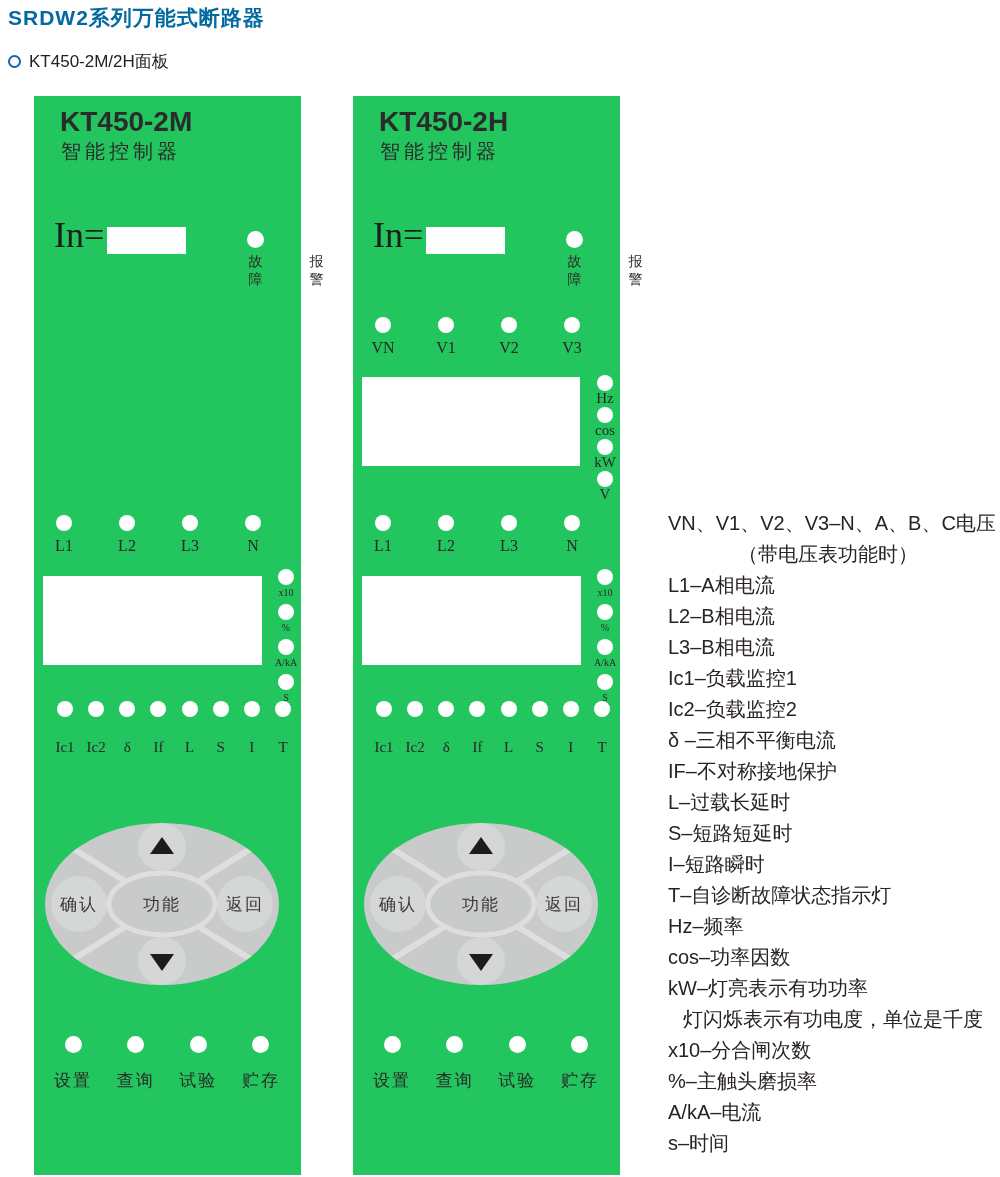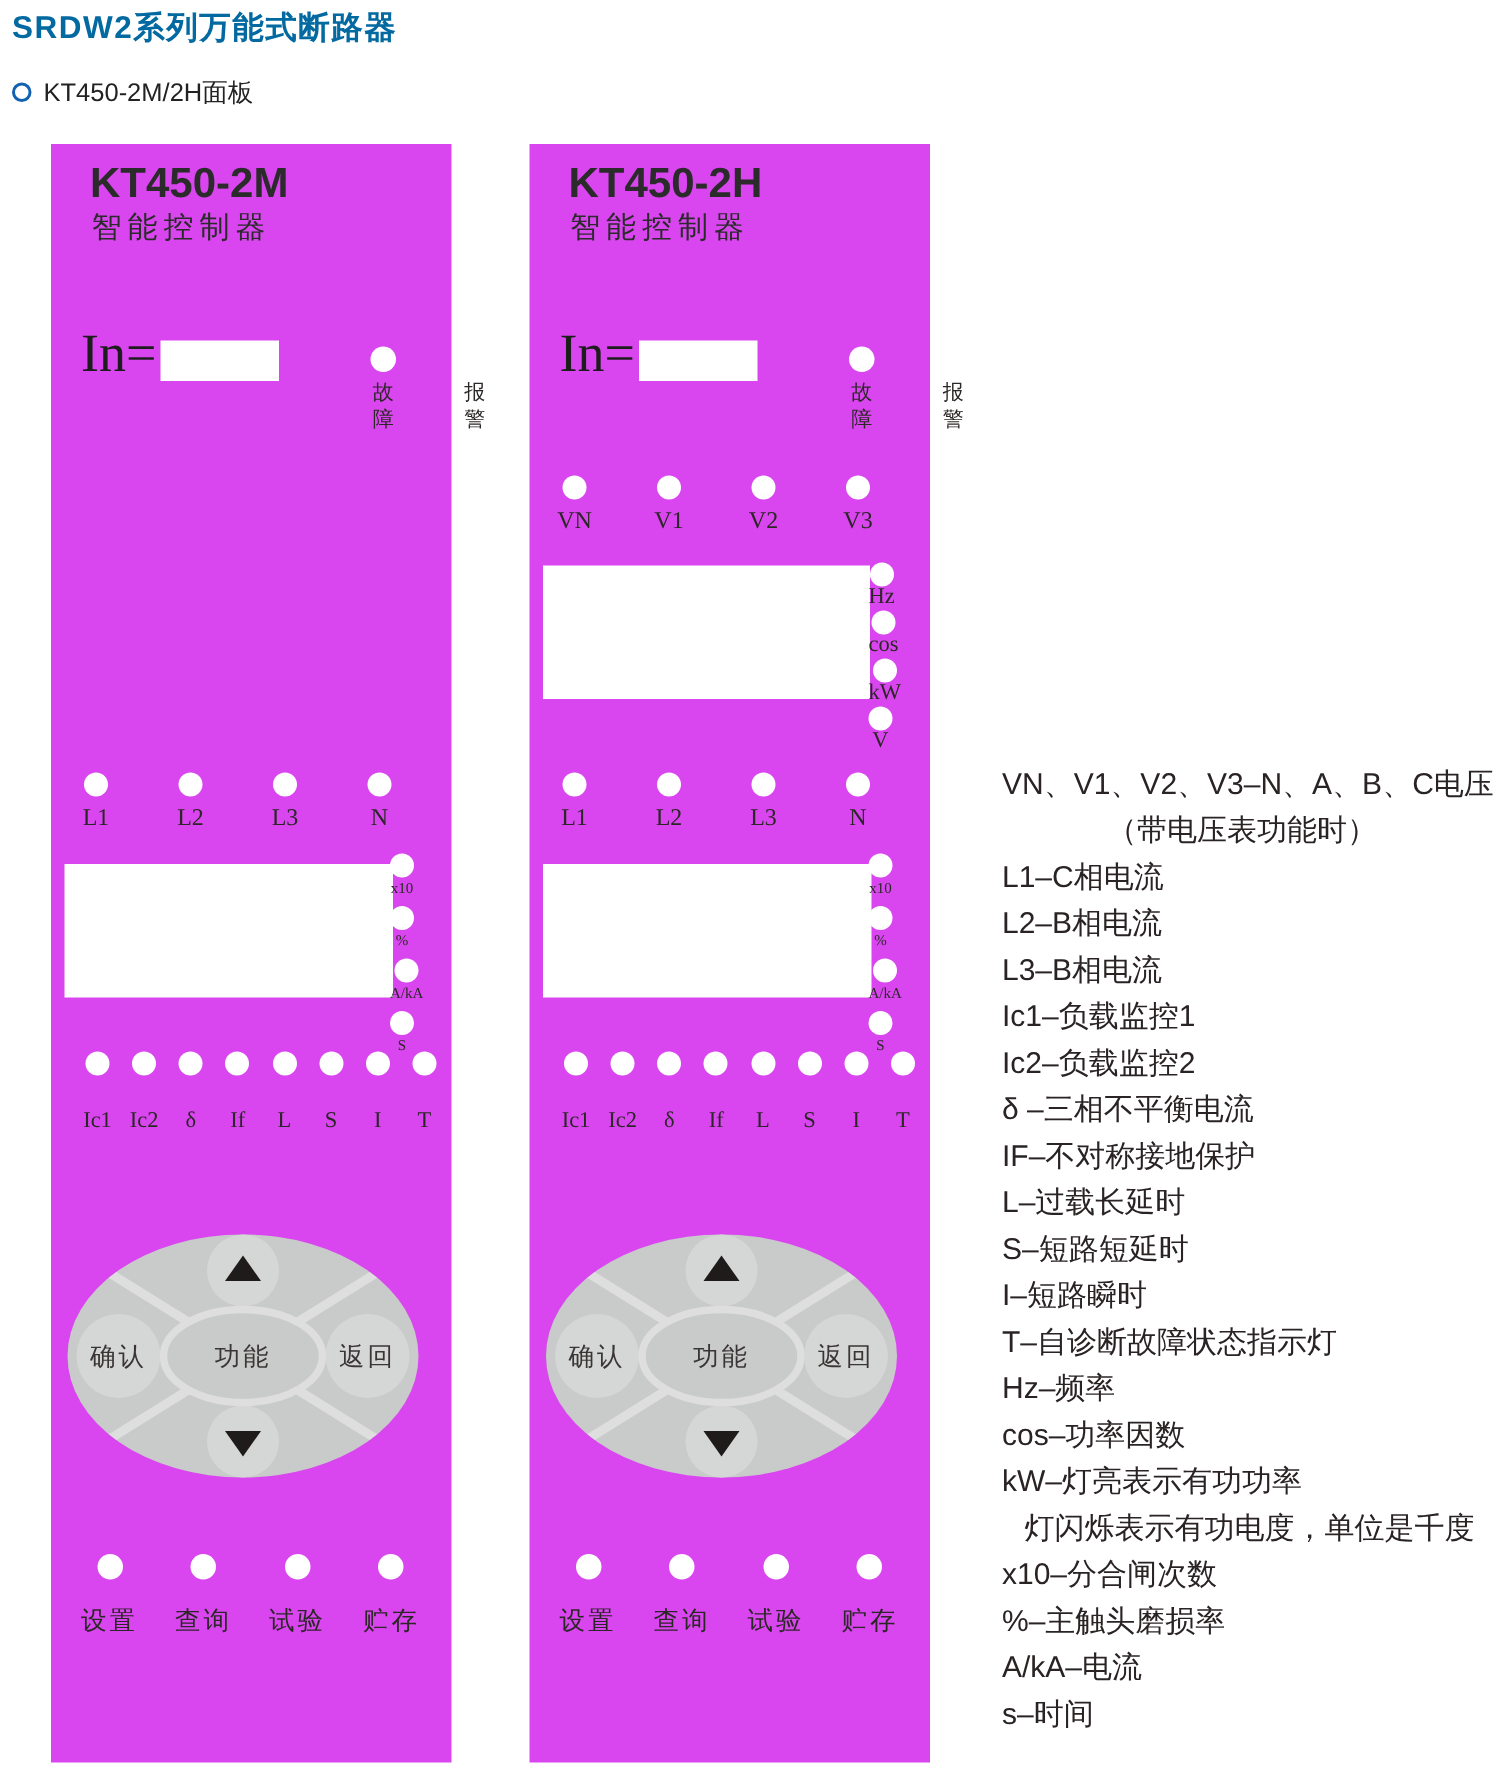--- a/index.html
+++ b/index.html
@@ -5,21 +5,21 @@
   html,body{margin:0;padding:0;background:#ffffff;}
   .page{position:relative;width:1000px;height:1177px;background:#ffffff;overflow:hidden;
         font-family:"Liberation Sans","DejaVu Sans",sans-serif;}
   .page-title{position:absolute;left:8px;top:4px;margin:0;font-size:21px;font-weight:bold;
         letter-spacing:1px;color:#0369a1;}
   .section-header{position:absolute;left:8px;top:50px;display:flex;align-items:center;gap:8px;}
   .marker-circle{width:13px;height:13px;border:2px solid #1362b1;border-radius:50%;
         box-sizing:border-box;background:#fff;}
   .section-title{font-size:17px;color:#222222;}
 
-  .panel{position:absolute;top:96px;width:267px;height:1079px;background:#d946ef;}
+  .panel{position:absolute;top:96px;width:267px;height:1079px;background:#22c55e;}
   .p-title{position:absolute;left:26px;top:10px;font-size:28px;font-weight:bold;color:#2b2b2b;
         font-family:"Liberation Sans","DejaVu Sans",sans-serif;}
   .p-subtitle{position:absolute;left:27px;top:42px;font-size:20px;letter-spacing:4px;color:#2b2b2b;
         font-family:"Liberation Serif","DejaVu Serif",serif;}
   .in-label{position:absolute;left:20px;top:118px;font-size:36px;color:#1d1d1d;
         font-family:"Liberation Serif","DejaVu Serif",serif;}
   .in-display{position:absolute;left:73px;top:131px;width:79px;height:27px;background:#ffffff;}
 
   .led{background:#ffffff;border-radius:50%;display:block;}
   .led-label{color:#2b2726;text-align:center;display:block;
@@ -35,21 +35,21 @@
 
   .v-led-row{left:12px;top:221px;width:225px;}
   .v-led-row .led-item, .c-led-row .led-item{width:36px;}
   .v-led-row .led, .c-led-row .led{width:16px;height:16px;}
   .v-led-row .led-label, .c-led-row .led-label{font-size:16px;margin-top:6px;}
 
   .v-display{position:absolute;left:9px;top:281px;width:218px;height:89px;background:#ffffff;}
   .c-led-row{left:12px;top:419px;width:225px;}
   .c-display{position:absolute;left:9px;top:480px;width:219px;height:89px;background:#ffffff;}
 
-  .led-col{position:absolute;display:flex;flex-direction:column;align-items:flex-start;}
+  .led-col{position:absolute;display:flex;flex-direction:column;align-items:center;}
   .led-col .led-item{display:flex;flex-direction:column;align-items:center;}
   .v-units{left:226px;top:279px;width:52px;}
   .v-units .led{width:16px;height:16px;}
   .v-units .led-label{font-size:15px;height:15px;line-height:15px;margin-bottom:1px;}
   .c-units{left:226px;top:473px;width:52px;}
   .c-units .led{width:16px;height:16px;}
   .c-units .led-label{font-size:10px;height:15px;line-height:15px;margin-bottom:4px;font-family:Liberation Serif, serif;}
 
   .prot-row{left:16px;top:605px;width:248px;}
   .prot-row .led-item{width:30px;}
@@ -400,21 +400,21 @@
         <div class="led-item">
           <span class="led"></span>
           <span class="led-label">贮存</span>
         </div>
       </div>
   </div>
 
   <div class="legend">
       <div class="legend-line indent-0">VN、V1、V2、V3–N、A、B、C电压</div>
       <div class="legend-line indent-1">（带电压表功能时）</div>
-      <div class="legend-line indent-0">L1–C相电流</div>
+      <div class="legend-line indent-0">L1–A相电流</div>
       <div class="legend-line indent-0">L2–B相电流</div>
       <div class="legend-line indent-0">L3–B相电流</div>
       <div class="legend-line indent-0">Ic1–负载监控1</div>
       <div class="legend-line indent-0">Ic2–负载监控2</div>
       <div class="legend-line indent-0">δ –三相不平衡电流</div>
       <div class="legend-line indent-0">IF–不对称接地保护</div>
       <div class="legend-line indent-0">L–过载长延时</div>
       <div class="legend-line indent-0">S–短路短延时</div>
       <div class="legend-line indent-0">I–短路瞬时</div>
       <div class="legend-line indent-0">T–自诊断故障状态指示灯</div>

